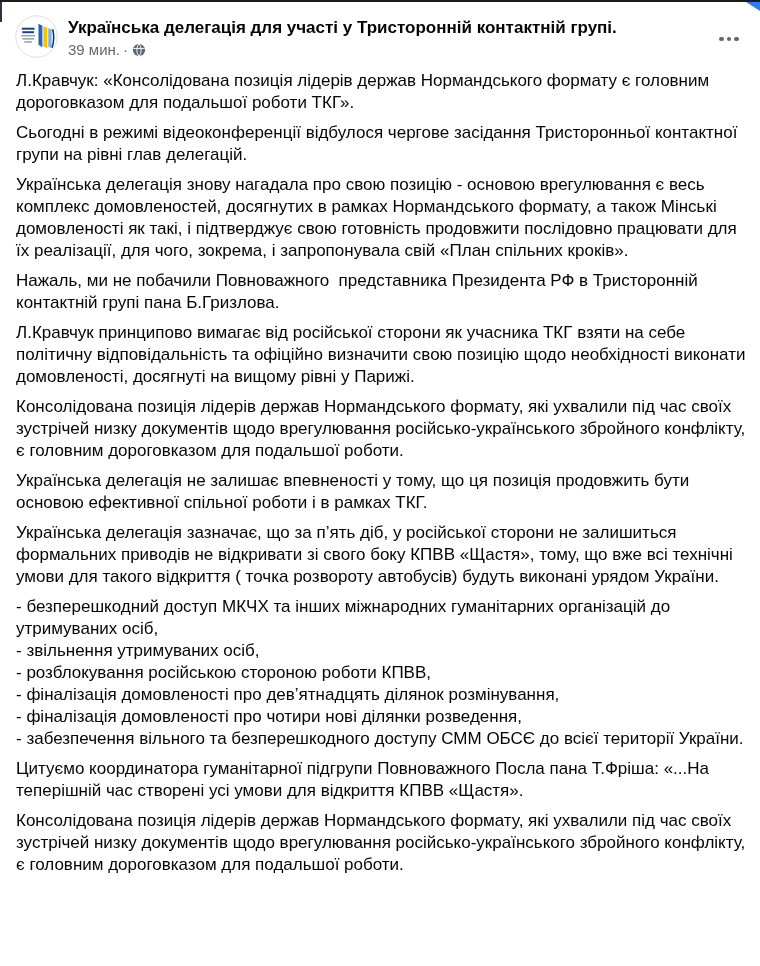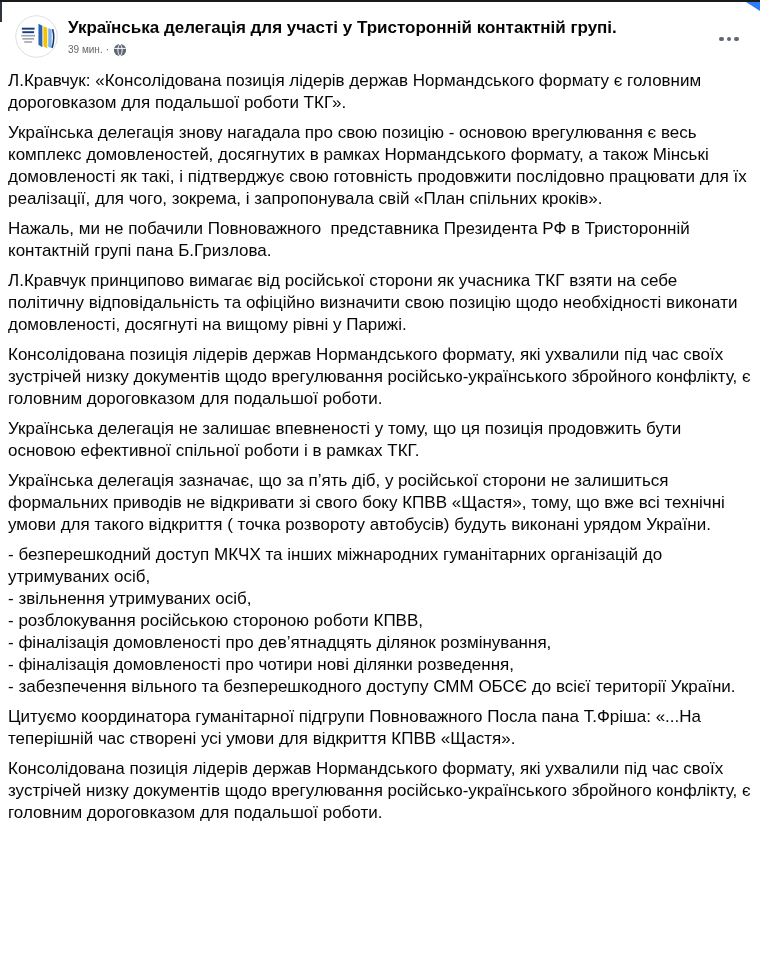--- a/index.html
+++ b/index.html
@@ -41,21 +41,21 @@
     color: #050505;
     line-height: 21px;
     cursor: pointer;
     padding-top: 2px;
   }
   .meta-row {
     display: flex;
     align-items: center;
     margin-top: 4px;
     color: #65676b;
-    font-size: 10px;
+    font-size: 15px;
     line-height: 15px;
   }
   .timestamp { cursor: pointer; }
   .meta-sep { margin: 0 4px 0 3px; }
   .globe { width: 14px; height: 14px; display: block; }
   .more-btn {
     flex: 0 0 auto;
     display: flex;
     align-items: center;
     justify-content: center;
@@ -64,21 +64,21 @@
     margin-top: 12px;
     cursor: pointer;
     border-radius: 4px;
   }
   .more-btn i {
     width: 4.5px; height: 4.5px;
     border-radius: 50%;
     background: #606770;
     display: block;
   }
-  .body-text { padding: 12px 9px 0 8px; }
+  .body-text { padding: 12px 9px 0 8px; margin-left: 8px; }
   .para {
     margin: 0 0 8px 0;
     font-size: 17px;
     line-height: 22px;
     color: #050505;
     white-space: pre-wrap;
     word-wrap: break-word;
   }
 </style>
 </head>
@@ -119,20 +119,21 @@
 
     <div class="more-btn">
       <i></i>
       <i></i>
       <i></i>
     </div>
   </div>
 
   <div class="body-text">
       <p class="para">Л.Кравчук: «Консолідована позиція лідерів держав Нормандського формату є головним дороговказом для подальшої роботи ТКГ».</p>
+      <p class="para">Сьогодні в режимі відеоконференції відбулося чергове засідання Тристоронньої контактної групи на рівні глав делегацій.</p>
       <p class="para">Українська делегація знову нагадала про свою позицію - основою врегулювання є весь комплекс домовленостей, досягнутих в рамках Нормандського формату, а також Мінські домовленості як такі, і підтверджує свою готовність продовжити послідовно працювати для їх реалізації, для чого, зокрема, і запропонувала свій «План спільних кроків».</p>
       <p class="para">Нажаль, ми не побачили Повноважного  представника Президента РФ в Тристоронній контактній групі пана Б.Гризлова.</p>
       <p class="para">Л.Кравчук принципово вимагає від російської сторони як учасника ТКГ взяти на себе політичну відповідальність та офіційно визначити свою позицію щодо необхідності виконати домовленості, досягнуті на вищому рівні у Парижі.</p>
       <p class="para">Консолідована позиція лідерів держав Нормандського формату, які ухвалили під час своїх зустрічей низку документів щодо врегулювання російсько-українського збройного конфлікту, є головним дороговказом для подальшої роботи.</p>
       <p class="para">Українська делегація не залишає впевненості у тому, що ця позиція продовжить бути основою ефективної спільної роботи і в рамках ТКГ.</p>
       <p class="para">Українська делегація зазначає, що за п’ять діб, у російської сторони не залишиться формальних приводів не відкривати зі свого боку КПВВ «Щастя», тому, що вже всі технічні умови для такого відкриття ( точка розвороту автобусів) будуть виконані урядом України.</p>
       <p class="para">- безперешкодний доступ МКЧХ та інших міжнародних гуманітарних організацій до утримуваних осіб,
 - звільнення утримуваних осіб,
 - розблокування російською стороною роботи КПВВ,
 - фіналізація домовленості про дев’ятнадцять ділянок розмінування,

